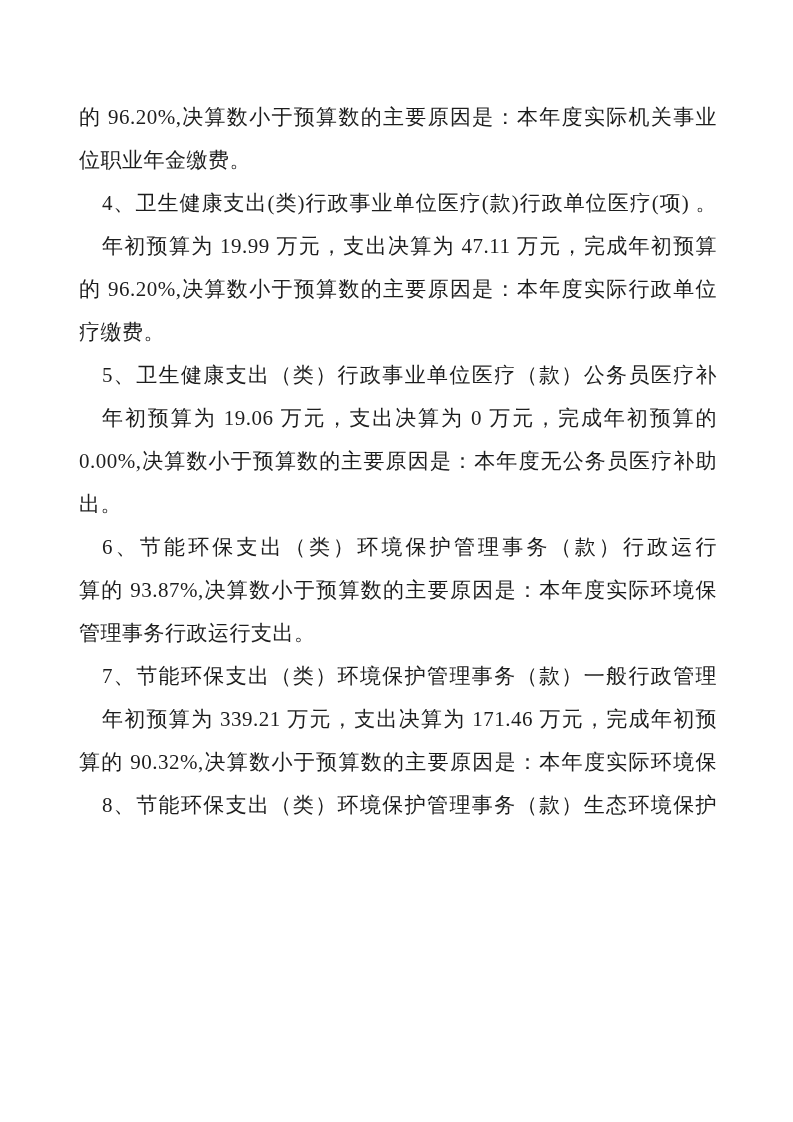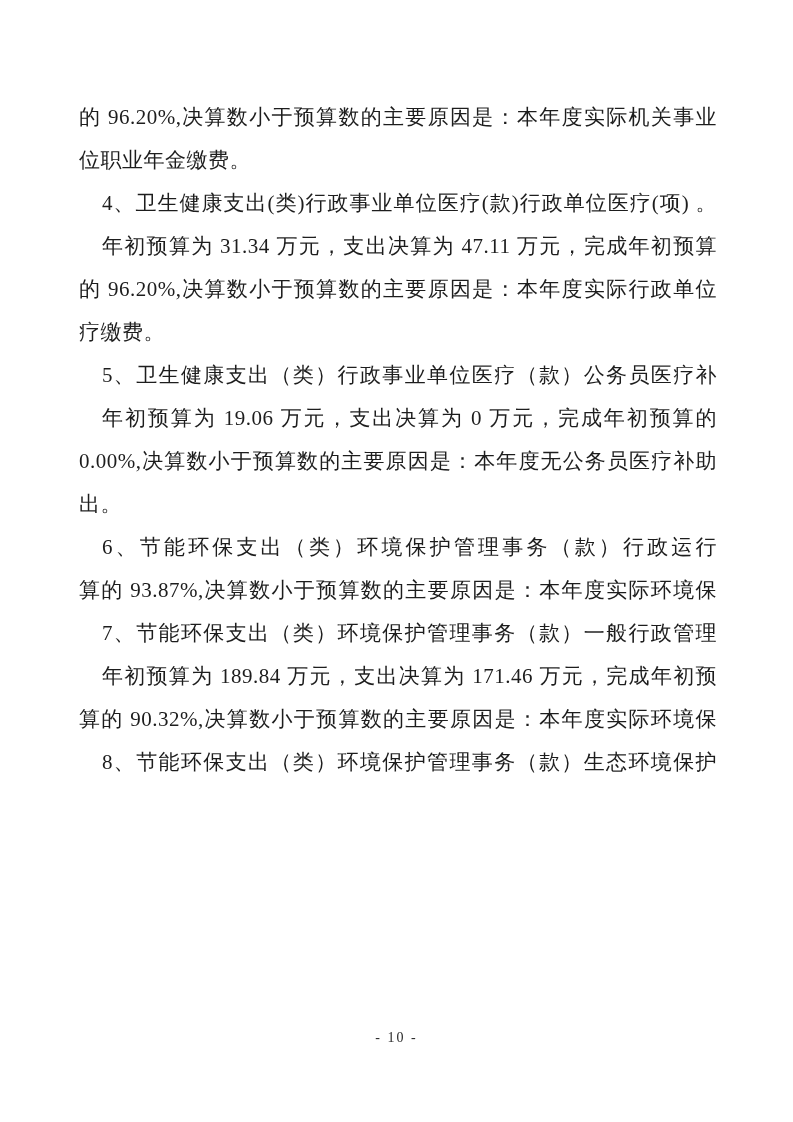--- a/index.html
+++ b/index.html
@@ -50,29 +50,29 @@
   }
 </style>
 </head>
 <body>
 
 <div class="page">
   <div class="textblock">
     <div class="line full">的 96.20%,决算数小于预算数的主要原因是：本年度实际机关事业单</div>
     <div class="line">位职业年金缴费。</div>
     <div class="line indent full">4、卫生健康支出(类)行政事业单位医疗(款)行政单位医疗(项) 。</div>
-    <div class="line indent full">年初预算为 31.34 万元，支出决算为 47.11 万元，完成年初预算</div>
+    <div class="line indent full">年初预算为 19.99 万元，支出决算为 47.11 万元，完成年初预算</div>
     <div class="line full">的 96.20%,决算数小于预算数的主要原因是：本年度实际行政单位医</div>
     <div class="line">疗缴费。</div>
     <div class="line indent full">5、卫生健康支出（类）行政事业单位医疗（款）公务员医疗补</div>
     <div class="line indent full">年初预算为 19.06 万元，支出决算为 0 万元，完成年初预算的</div>
     <div class="line full">0.00%,决算数小于预算数的主要原因是：本年度无公务员医疗补助支</div>
     <div class="line">出。</div>
     <div class="line indent full">6、节能环保支出（类）环境保护管理事务（款）行政运行（项）。</div>
     <div class="line full">算的 93.87%,决算数小于预算数的主要原因是：本年度实际环境保护</div>
+    <div class="line">管理事务行政运行支出。</div>
     <div class="line indent full">7、节能环保支出（类）环境保护管理事务（款）一般行政管理</div>
-    <div class="line indent full">年初预算为 189.84 万元，支出决算为 171.46 万元，完成年初预</div>
+    <div class="line indent full">年初预算为 339.21 万元，支出决算为 171.46 万元，完成年初预</div>
     <div class="line full">算的 90.32%,决算数小于预算数的主要原因是：本年度实际环境保护</div>
     <div class="line indent full">8、节能环保支出（类）环境保护管理事务（款）生态环境保护</div>
   </div>
 
-  <div class="footer">- 10 -</div>
 </div>
 
 </body></html>

